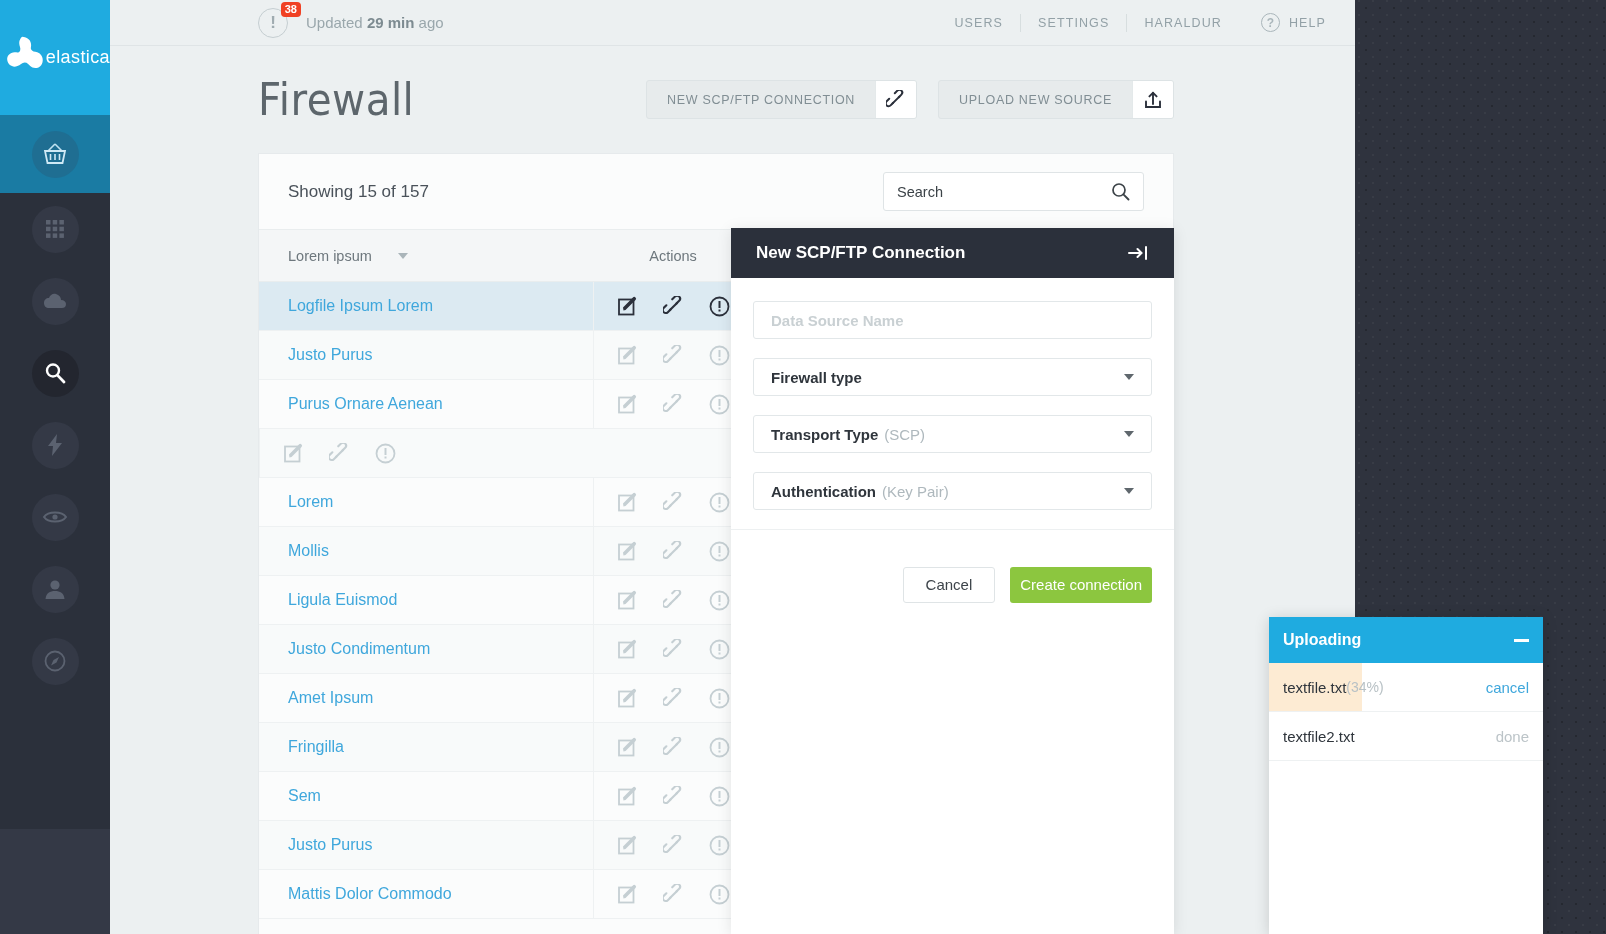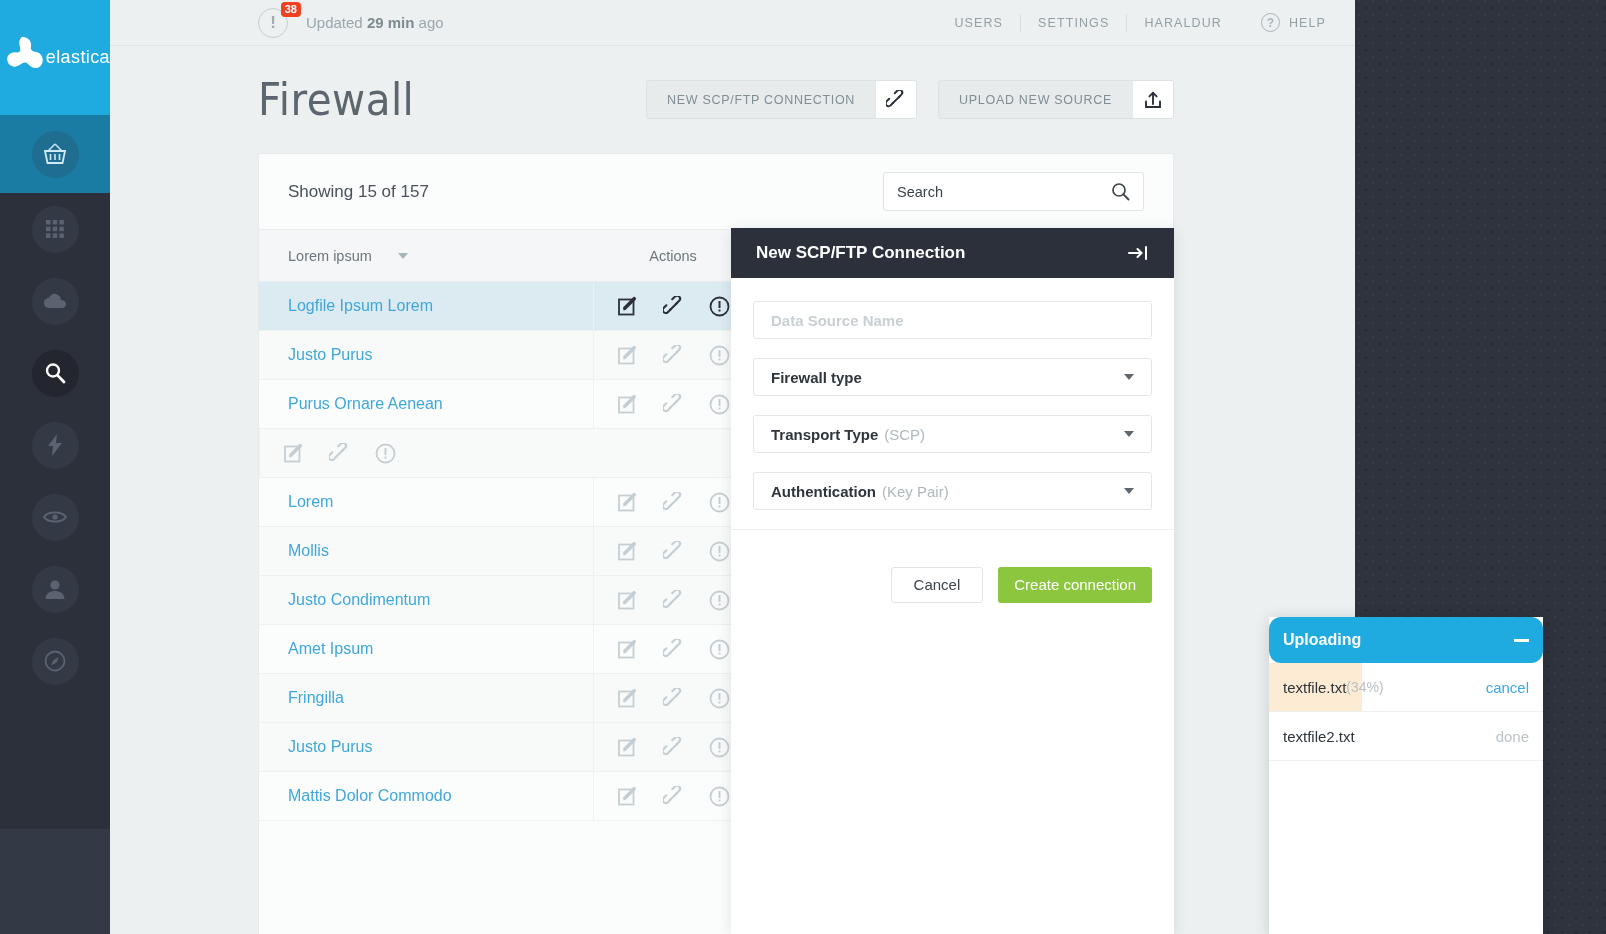--- a/index.html
+++ b/index.html
@@ -235,36 +235,36 @@
     height: 110px; display: flex; align-items: center;
     justify-content: flex-end; gap: 15px; padding: 0 22px;
   }
   .btn-cancel {
     height: 36px; padding: 0 22px; background: #fff;
     border: 1px solid #dfe4e6; border-radius: 3px;
     color: #3d444a; font-size: 15px;
     font-family: "Liberation Sans", sans-serif; cursor: pointer;
   }
   .btn-create {
-    height: 36px; padding: 0 16px; background: #8cc63f;
+    height: 36px; padding: 0 10px; background: #8cc63f;
     border: none; border-radius: 3px;
     color: #fff; font-size: 15px;
     font-family: "Liberation Sans", sans-serif; cursor: pointer;
   }
 
   
   .uploader {
     position: absolute; left: 1269px; top: 617px;
     width: 274px; height: 317px;
     background: #fff;
     box-shadow: 0 2px 14px rgba(0,0,0,0.16);
   }
   .up-head {
     height: 46px; background: #1fabe0;
-    display: flex; align-items: center; padding: 0 14px; border-radius: 12px;
+    display: flex; align-items: center; padding: 0 14px;
   }
   .up-title { color: #fff; font-size: 16px; font-weight: 700; }
   .up-min {
     margin-left: auto; width: 15px; height: 3px; background: #fff;
   }
   .up-row {
     position: relative; height: 49px;
     display: flex; align-items: center; padding: 0 14px;
     border-bottom: 1px solid #eef1f2;
     overflow: hidden;
@@ -576,20 +576,41 @@
                 <path d="M6.6 13.4 L13.4 6.6"></path>
               </g>
             </svg>
             <svg width="21" height="21" viewBox="0 0 21 21">
               <circle cx="10.5" cy="10.5" r="9" fill="none" stroke="#c5cfd3" stroke-width="1.8"></circle>
               <rect x="9.5" y="5" width="2" height="7" fill="#c5cfd3"></rect>
               <rect x="9.5" y="13.5" width="2" height="2" fill="#c5cfd3"></rect>
             </svg>
           </div>
      </div>
+        <div class="row">
+       <div class="row-name">Ligula Euismod</div>
+       <div class="row-actions">
+            <svg width="21" height="21" viewBox="0 0 21 21">
+              <rect x="2" y="3.5" width="14.5" height="15" fill="none" stroke="#c5cfd3" stroke-width="1.8"></rect>
+              <path d="M6.5 14.5 L8.5 14 L18.5 4 a1.8 1.8 0 0 0-2.6-2.6 L6 11.5z" fill="#c5cfd3"></path>
+            </svg>
+            <svg width="21" height="21" viewBox="0 0 20 20">
+              <g fill="none" stroke="#c5cfd3" stroke-width="2" stroke-linecap="round">
+                <path d="M7.2 12.8 L4.6 15.4 a2.8 2.8 0 1 1-4-4 L3.2 8.8"></path>
+                <path d="M12.8 7.2 L15.4 4.6 a2.8 2.8 0 1 0-4-4 L8.8 3.2"></path>
+                <path d="M6.6 13.4 L13.4 6.6"></path>
+              </g>
+            </svg>
+            <svg width="21" height="21" viewBox="0 0 21 21">
+              <circle cx="10.5" cy="10.5" r="9" fill="none" stroke="#c5cfd3" stroke-width="1.8"></circle>
+              <rect x="9.5" y="5" width="2" height="7" fill="#c5cfd3"></rect>
+              <rect x="9.5" y="13.5" width="2" height="2" fill="#c5cfd3"></rect>
+            </svg>
+          </div>
+     </div>
         <div class="row alt">
        <div class="row-name">Justo Condimentum</div>
        <div class="row-actions">
             <svg width="21" height="21" viewBox="0 0 21 21">
               <rect x="2" y="3.5" width="14.5" height="15" fill="none" stroke="#c5cfd3" stroke-width="1.8"></rect>
               <path d="M6.5 14.5 L8.5 14 L18.5 4 a1.8 1.8 0 0 0-2.6-2.6 L6 11.5z" fill="#c5cfd3"></path>
             </svg>
             <svg width="21" height="21" viewBox="0 0 20 20">
               <g fill="none" stroke="#c5cfd3" stroke-width="2" stroke-linecap="round">
                 <path d="M7.2 12.8 L4.6 15.4 a2.8 2.8 0 1 1-4-4 L3.2 8.8"></path>
@@ -620,20 +641,41 @@
             </svg>
             <svg width="21" height="21" viewBox="0 0 21 21">
               <circle cx="10.5" cy="10.5" r="9" fill="none" stroke="#c5cfd3" stroke-width="1.8"></circle>
               <rect x="9.5" y="5" width="2" height="7" fill="#c5cfd3"></rect>
               <rect x="9.5" y="13.5" width="2" height="2" fill="#c5cfd3"></rect>
             </svg>
           </div>
      </div>
         <div class="row alt">
        <div class="row-name">Fringilla</div>
+       <div class="row-actions">
+            <svg width="21" height="21" viewBox="0 0 21 21">
+              <rect x="2" y="3.5" width="14.5" height="15" fill="none" stroke="#c5cfd3" stroke-width="1.8"></rect>
+              <path d="M6.5 14.5 L8.5 14 L18.5 4 a1.8 1.8 0 0 0-2.6-2.6 L6 11.5z" fill="#c5cfd3"></path>
+            </svg>
+            <svg width="21" height="21" viewBox="0 0 20 20">
+              <g fill="none" stroke="#c5cfd3" stroke-width="2" stroke-linecap="round">
+                <path d="M7.2 12.8 L4.6 15.4 a2.8 2.8 0 1 1-4-4 L3.2 8.8"></path>
+                <path d="M12.8 7.2 L15.4 4.6 a2.8 2.8 0 1 0-4-4 L8.8 3.2"></path>
+                <path d="M6.6 13.4 L13.4 6.6"></path>
+              </g>
+            </svg>
+            <svg width="21" height="21" viewBox="0 0 21 21">
+              <circle cx="10.5" cy="10.5" r="9" fill="none" stroke="#c5cfd3" stroke-width="1.8"></circle>
+              <rect x="9.5" y="5" width="2" height="7" fill="#c5cfd3"></rect>
+              <rect x="9.5" y="13.5" width="2" height="2" fill="#c5cfd3"></rect>
+            </svg>
+          </div>
+     </div>
+        <div class="row">
+       <div class="row-name">Sem</div>
        <div class="row-actions">
             <svg width="21" height="21" viewBox="0 0 21 21">
               <rect x="2" y="3.5" width="14.5" height="15" fill="none" stroke="#c5cfd3" stroke-width="1.8"></rect>
               <path d="M6.5 14.5 L8.5 14 L18.5 4 a1.8 1.8 0 0 0-2.6-2.6 L6 11.5z" fill="#c5cfd3"></path>
             </svg>
             <svg width="21" height="21" viewBox="0 0 20 20">
               <g fill="none" stroke="#c5cfd3" stroke-width="2" stroke-linecap="round">
                 <path d="M7.2 12.8 L4.6 15.4 a2.8 2.8 0 1 1-4-4 L3.2 8.8"></path>
                 <path d="M12.8 7.2 L15.4 4.6 a2.8 2.8 0 1 0-4-4 L8.8 3.2"></path>
                 <path d="M6.6 13.4 L13.4 6.6"></path>

